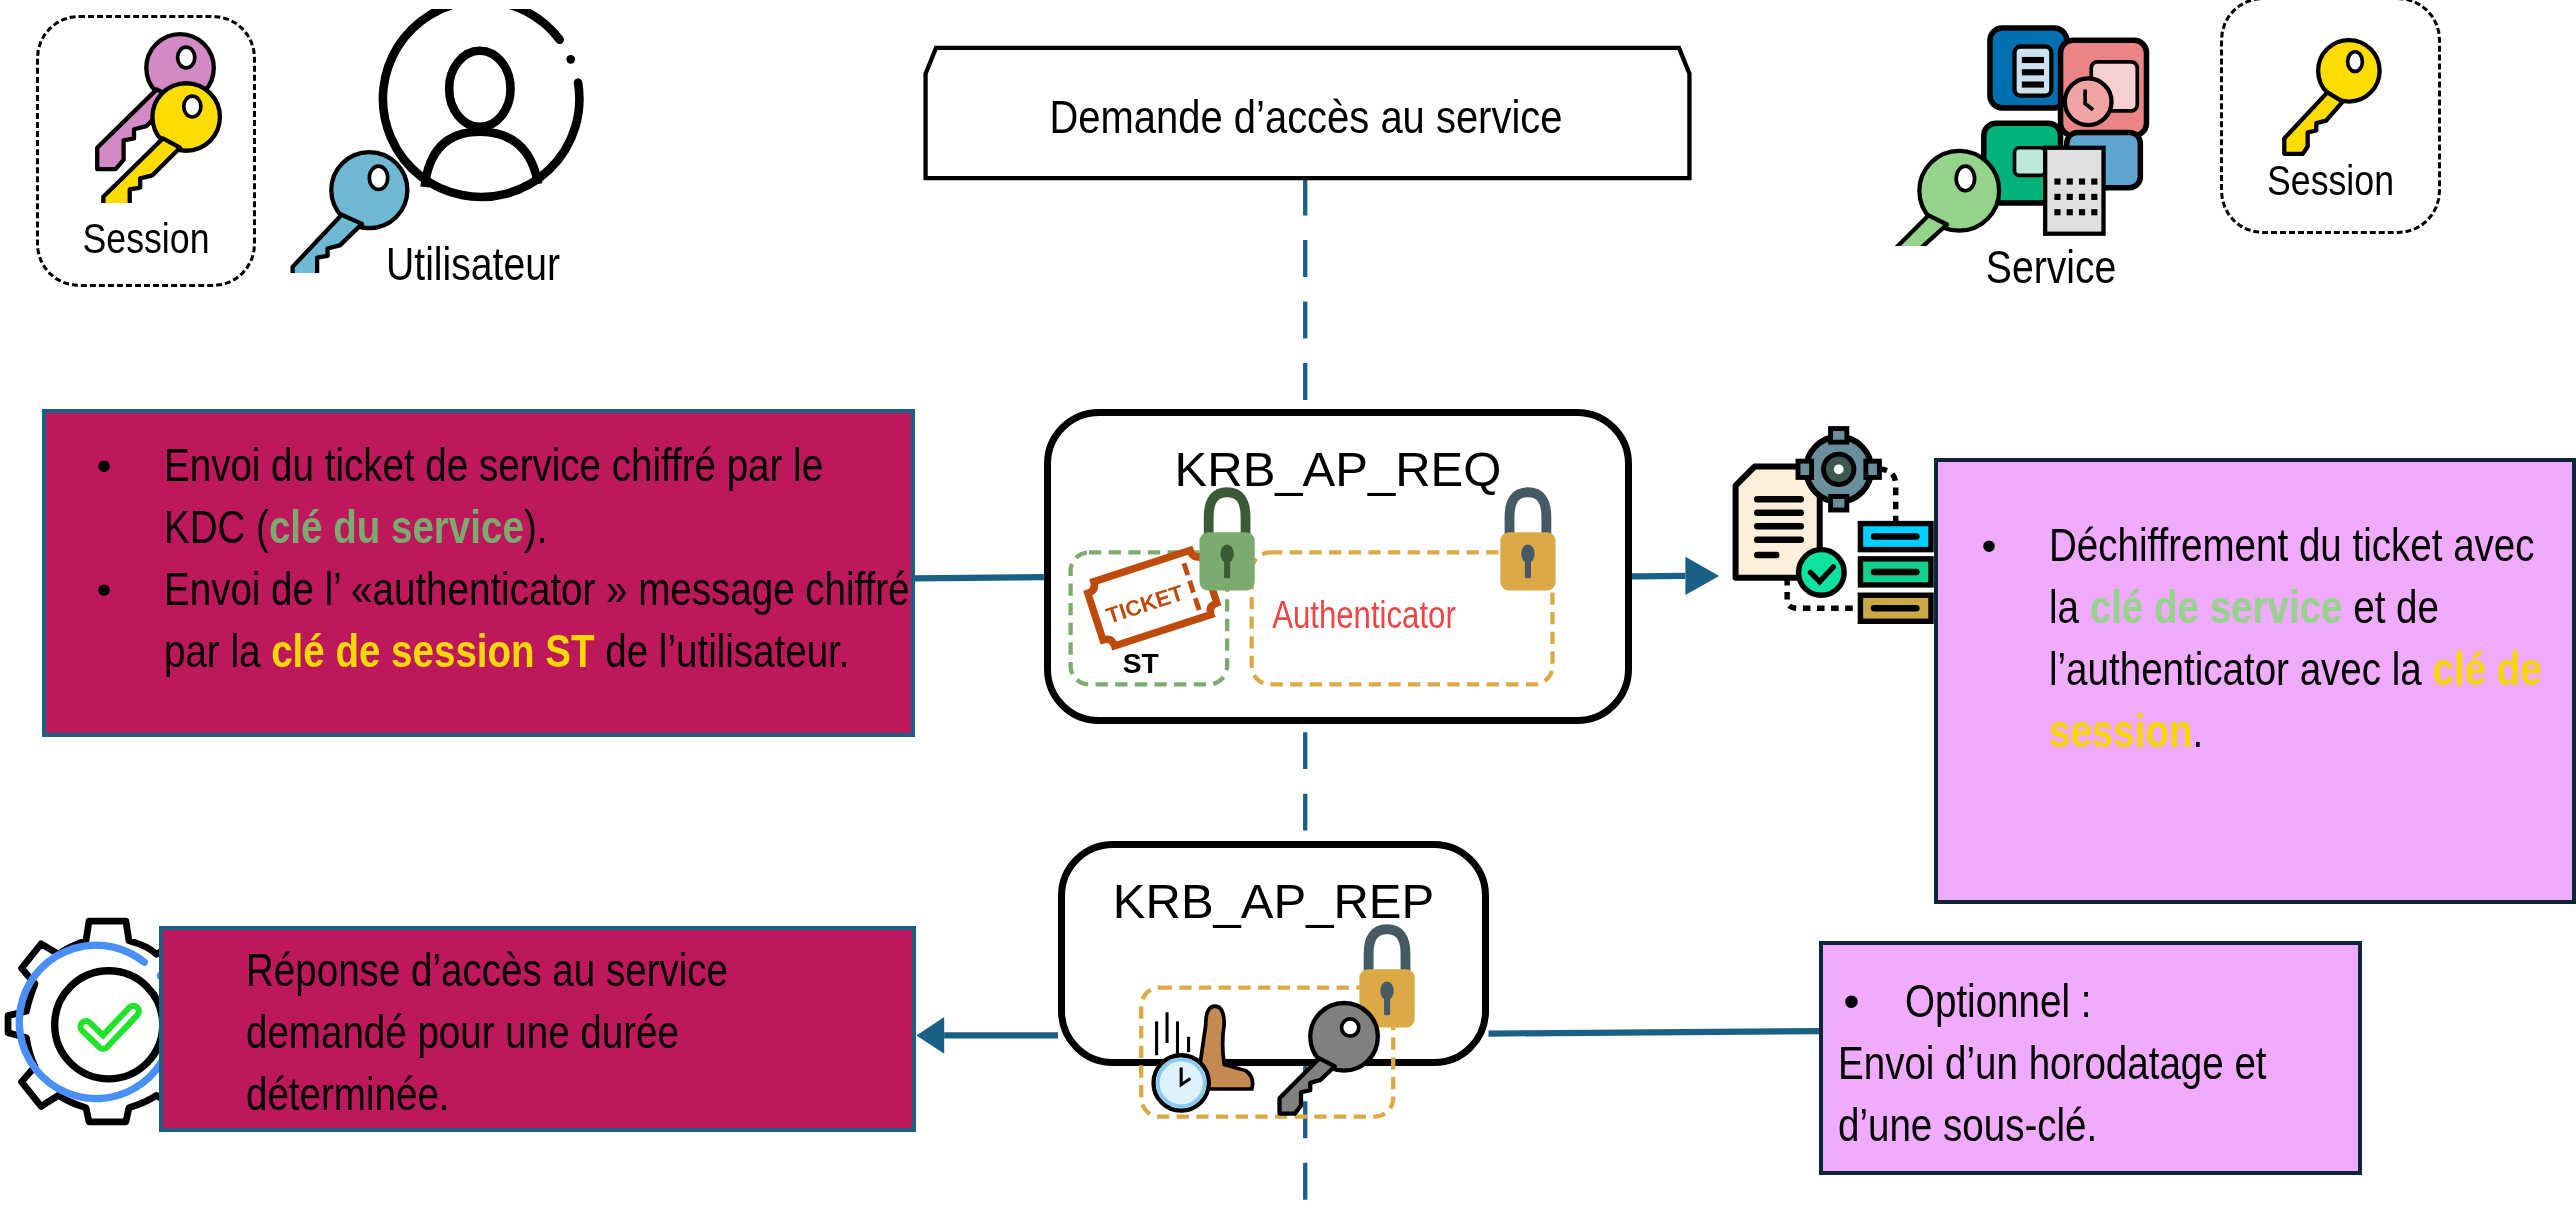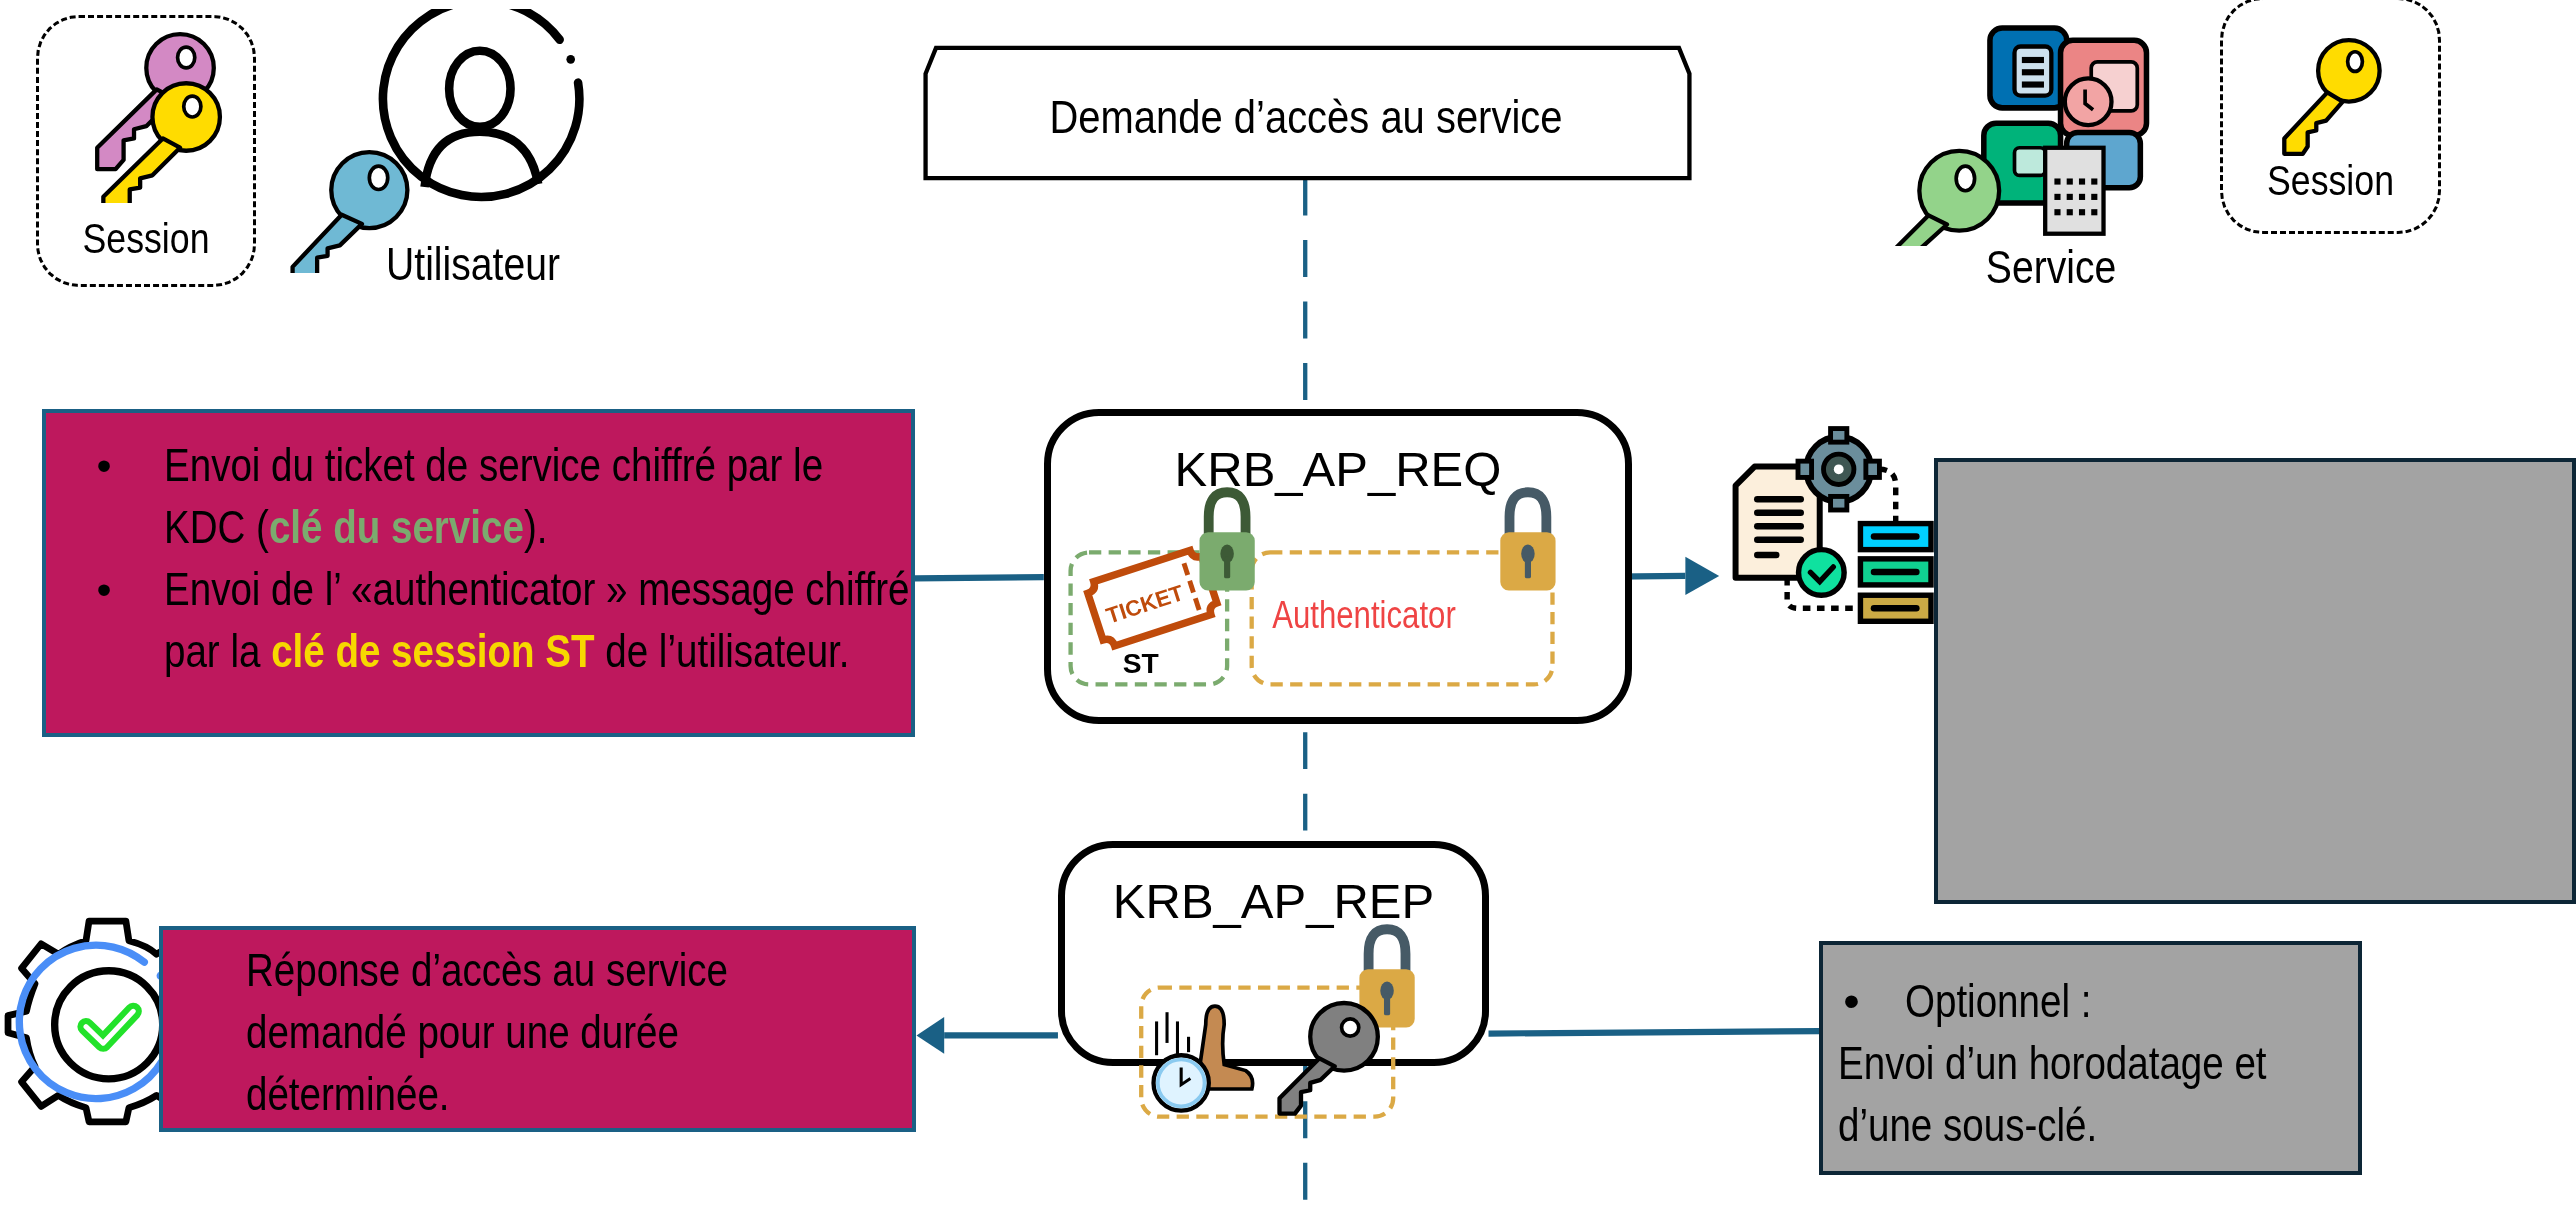--- a/index.html
+++ b/index.html
@@ -1,21 +1,21 @@
 <!DOCTYPE html>
 <html style="font-size:9.8px"><head>
 <meta charset="utf-8">
 <style>
   html,body{margin:0;padding:0;background:#ffffff;}
   body{width:2576px;height:1214px;position:relative;overflow:hidden;font-family:"Liberation Sans",sans-serif;color:#000;}
   .abs{position:absolute;}
   .dashbox{border:3.7px dashed #000;border-radius:43px;box-sizing:border-box;}
   .lbl{font-size:42px;font-family:"Liberation Sans",sans-serif;transform:scaleX(0.85);transform-origin:center;white-space:nowrap;}
   .bluebox{position:absolute;border:4.3px solid #1a6085;background:#be185d;box-sizing:border-box;}
-  .darkbox{position:absolute;border:4.3px solid #0d2636;background:#a3a3a3;box-sizing:border-box;}
+  .darkbox{position:absolute;border:4.3px solid #0d2636;background:#f0abfc;box-sizing:border-box;}
   .txt{font-size:47px;line-height:62px;font-family:"Liberation Sans",sans-serif;}
   .narrow{display:inline-block;transform:scaleX(0.82);transform-origin:left center;white-space:nowrap;}
   ul.bul{margin:16px;padding:0;list-style:none;}
   ul.bul li{position:relative;padding-left:86px;}
   ul.bul li:before{content:"•";position:absolute;left:18.5px;top:0;font-size:43px;}
   .green{color:#7bab6e;font-weight:bold;}
   .lgreen{color:#93d38a;font-weight:bold;}
   .yellow{color:#f7d800;font-weight:bold;}
   .msgbox{position:absolute;border:7.4px solid #000;border-radius:55px;background:#fff;box-sizing:border-box;}
   .msgtitle{position:absolute;left:0;right:0;text-align:center;font-size:49px;font-family:"Liberation Sans",sans-serif;}
@@ -195,20 +195,23 @@
       <line x1="280" y1="289" x2="358" y2="289"></line>
       <line x1="280" y1="356" x2="358" y2="356"></line>
     </g>
   <path d="M290,100 Q320,100 320,130 L320,200" fill="none" stroke="#000" stroke-width="10" stroke-dasharray="14,12"></path>
   <path d="M120,300 L120,340 Q120,356 140,356 L255,356" fill="none" stroke="#000" stroke-width="10" stroke-dasharray="14,12"></path>
 </svg>
 
 <div class="darkbox" style="left:1934px;top:458px;width:642px;height:446px;"></div>
 <div class="abs txt" style="left:1947px;top:498px;width:621px;" id="svc-desc">
     <ul class="bul">
+      <li>
+        <span class="narrow" style="white-space: normal; display: block; width: 634px;"><span>Déchiffrement du ticket avec la </span><span class="lgreen">clé de service</span><span> et de l’authenticator avec la </span><span class="yellow">clé de session</span><span>.</span></span>
+      </li>
     </ul>
   </div>
 
 <svg class="abs" style="left:3.1px;top:910px" width="212" height="221" viewBox="0 0 345 360">
   <path d="M140,18 L200,18 L205,50 Q235,58 250,72 L278,55 L310,95 L290,120 Q300,145 303,165 L335,172 L335,200 L303,208 Q298,235 288,255 L310,280 L278,320 L250,302 Q230,315 205,322 L200,345 L140,345 L135,322 Q110,315 90,302 L62,320 L30,280 L52,255 Q42,235 38,208 L8,200 L8,172 L38,165 Q42,145 52,120 L30,95 L62,55 L90,72 Q110,58 135,50 Z" fill="#fff" stroke="#000" stroke-width="11" stroke-linejoin="round"></path>
   <path d="M230,85 A125,125 0 1 0 265,130" fill="none" stroke="#4a8ef7" stroke-width="12" stroke-linecap="round"></path>
   <circle cx="257" cy="107" r="7" fill="#4a8ef7"></circle>
   <circle cx="172" cy="187" r="88" fill="none" stroke="#000" stroke-width="12"></circle>
   <path d="M135,190 L163,217 L212,165" fill="none" stroke="#22e22a" stroke-width="28" stroke-linecap="round" stroke-linejoin="round"></path>
   <path d="M135,190 L163,217 L212,165" fill="none" stroke="#fff" stroke-width="8" stroke-linecap="round" stroke-linejoin="round"></path>

